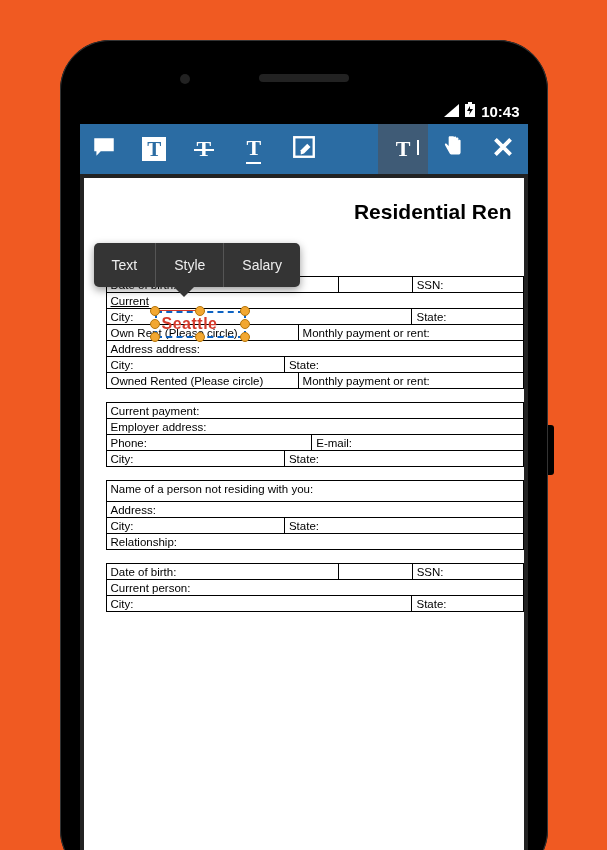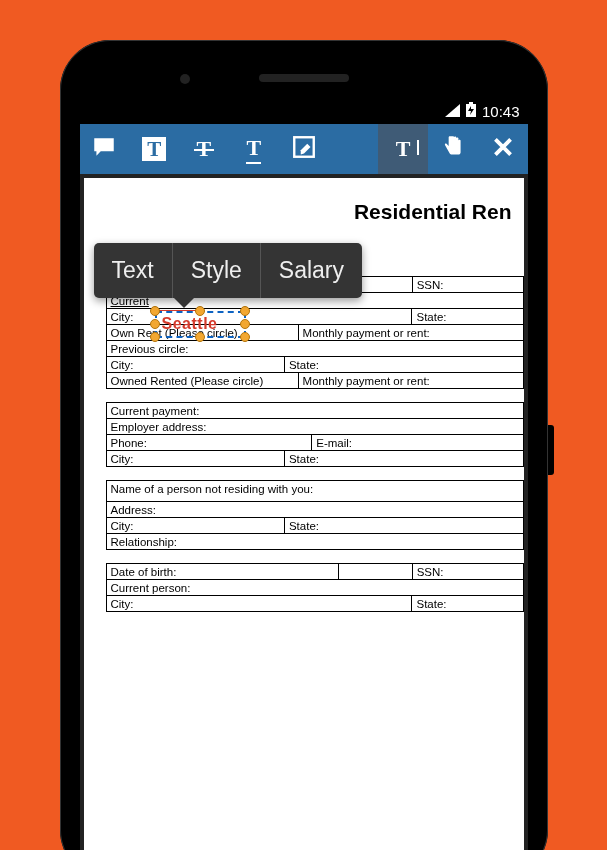--- a/index.html
+++ b/index.html
@@ -21,21 +21,21 @@
     .speaker { position:absolute; top:34px; left:50%; transform:translateX(-50%);
       width:90px; height:8px; background:#222; border-radius:4px; }
     .sensor { position:absolute; top:34px; left:120px; width:10px; height:10px;
       background:#222; border-radius:50%; }
     .screen { flex:1; background:#222; display:flex; flex-direction:column; overflow:hidden; }
 
     
     .status-bar { height:26px; background:#000; color:#fff; display:flex;
       align-items:center; justify-content:flex-end; padding:0 8px 0 0; gap:6px; font-size:15px; }
     .status-bar svg { fill:#fff; }
-    .status-time { font-weight:400; }
+    .status-time { font-weight:700; }
 
     
     .toolbar { height:50px; background:#2b6ca3; display:flex; align-items:center; }
     .tool { flex:1; height:100%; display:flex; align-items:center; justify-content:center;
       color:#fff; cursor:pointer; }
     .tool.selected { background:#3f5b76; }
     .tool svg { width:26px; height:26px; stroke:#fff; fill:none; stroke-width:2.2; }
     .tool .fill svg path,.tool .fill svg rect { fill:#fff; stroke:none; }
     .tool .glyph { font-size:22px; font-weight:bold; color:#fff; font-family: "Times New Roman", serif; }
 
@@ -57,21 +57,21 @@
     .handles { position:absolute; z-index:5; pointer-events:none; }
     .handles::before,.handles::after { content:''; position:absolute; }
     .hdot { position:absolute; width:10px; height:10px; background:#f2a731; border-radius:50%; border:1px solid #b4740a; }
     .dash { position:absolute; border-top:2px dashed #0d63c2; height:0; }
     .dashv { position:absolute; border-left:2px dashed #0d63c2; width:0; }
     .strike { position:absolute; height:0; border-top:1px solid #d43b2d; }
 
     
     .popup { position:absolute; z-index:20; display:flex; background:#343434;
       border-radius:5px; box-shadow:0 3px 8px rgba(0,0,0,.4); overflow:visible; }
-    .popup-item { color:#eee; font-size:23px; padding:14px 18px; cursor:pointer; }
+    .popup-item { color:#eee; font-size:14px; padding:14px 18px; cursor:pointer; }
     .popup-sep { width:1px; background:#555; }
     .popup::after { content:''; position:absolute; left:80px; bottom:-10px;
       border:10px solid transparent; border-top-color:#343434; border-bottom:none; }
   </style>
 </head>
 <body>
 
 <div class="phone">
   <div class="speaker"></div>
   <div class="sensor"></div>
@@ -176,21 +176,21 @@
               </div>
               <div class="row">
                 <div class="cell" style="width: 335px;">City:</div>
                 <div class="cell" style="width: 120px;">State:</div>
               </div>
               <div class="row">
                 <div class="cell" style="width: 210px;">Own       Rent         (Please circle)</div>
                 <div class="cell" style="width: 245px;">Monthly payment or rent:</div>
               </div>
               <div class="row">
-                <div class="cell" style="width: 455px;">Previous circle:</div>
+                <div class="cell" style="width: 455px;">Address address:</div>
               </div>
               <div class="row">
                 <div class="cell" style="width: 195px;">City:</div>
                 <div class="cell" style="width: 260px;">State:</div>
               </div>
               <div class="row">
                 <div class="cell" style="width: 210px;">Owned    Rented    (Please circle)</div>
                 <div class="cell" style="width: 245px;">Monthly payment or rent:</div>
               </div>
               <div class="gap"></div>

